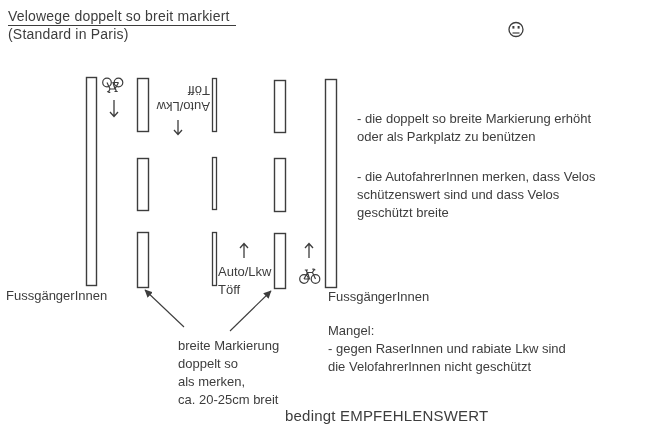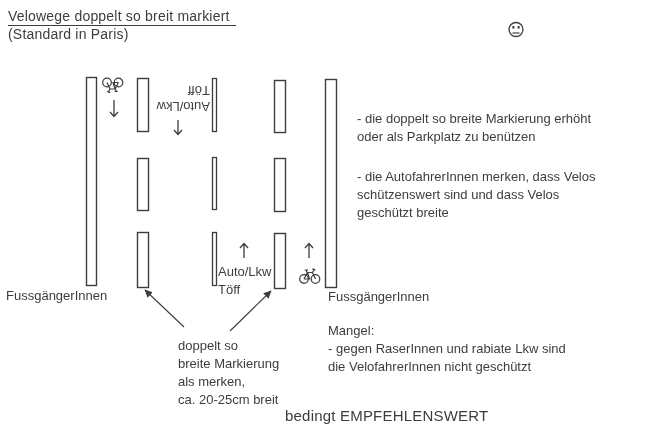--- a/index.html
+++ b/index.html
@@ -118,22 +118,22 @@
     <div>- die doppelt so breite Markierung erhöht</div>
     <div>oder als Parkplatz zu benützen</div>
   </div>
   <div class="abs body-text" style="left:357px;top:168px;">
     <div>- die AutofahrerInnen merken, dass Velos</div>
     <div>schützenswert sind und dass Velos</div>
     <div>geschützt breite</div>
   </div>
 
   <div class="abs body-text" style="left:178px;top:337px;">
+    <div>breite Markierung</div>
     <div>doppelt so</div>
-    <div>breite Markierung</div>
     <div>als merken,</div>
     <div>ca. 20-25cm breit</div>
   </div>
 
   <div class="abs body-text" style="left:328px;top:322px;">
     <div>Mangel:</div>
     <div>- gegen RaserInnen und rabiate Lkw sind</div>
     <div>die VelofahrerInnen nicht geschützt</div>
   </div>
 

